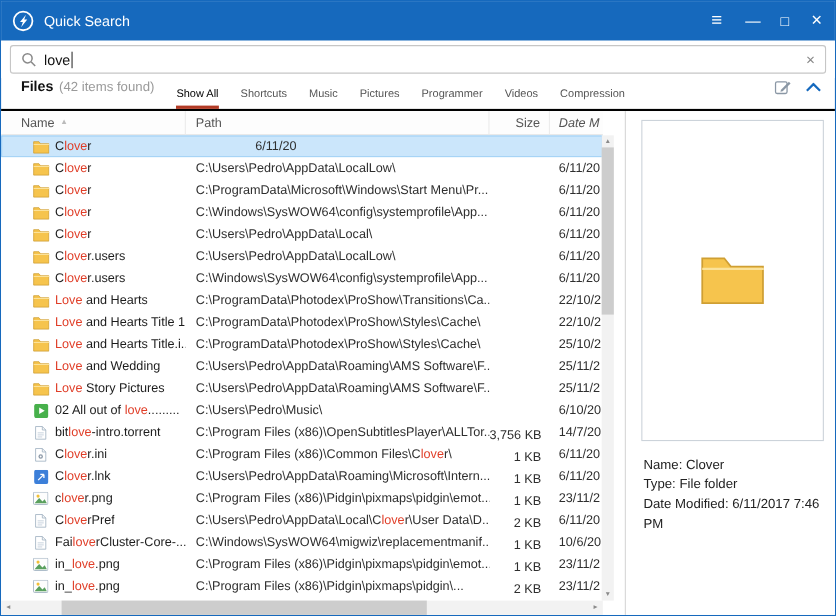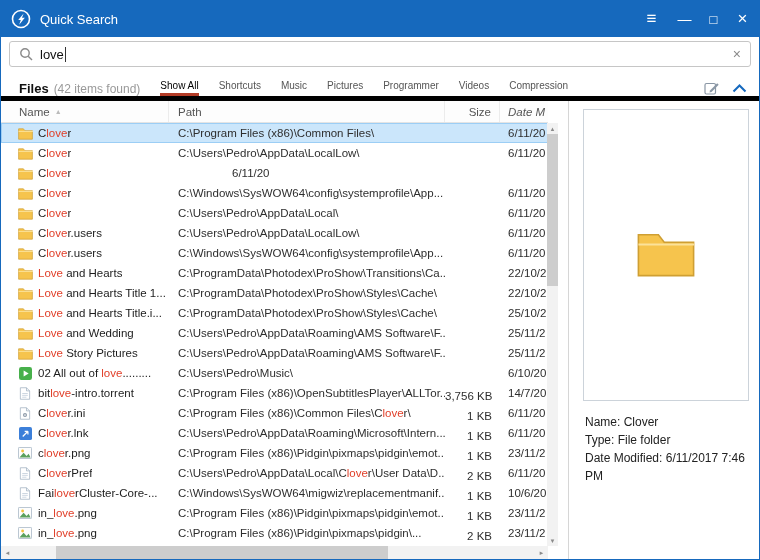--- a/index.html
+++ b/index.html
@@ -27,21 +27,21 @@
 
   
   .searchbar{flex:0 0 34px;height:34px;padding:4px 8px;background:#fff;}
   .searchbox{height:26px;border:1px solid #c6c6c6;border-radius:3px;display:flex;align-items:center;padding:0 9px;background:#fff;}
   .sicon{display:flex;}
   .query{margin-left:7px;font-size:13px;color:#111;}
   .caret{width:1px;height:15px;background:#333;margin-left:1px;}
   .clear{margin-left:auto;color:#8a8a8a;font-size:14px;line-height:1;}
 
   
-  .tabbar{flex:0 0 30px;height:30px;display:flex;align-items:flex-end;padding:0 10px 0 18px;border-bottom:5px solid #000000;}
+  .tabbar{flex:0 0 30px;height:30px;display:flex;align-items:flex-start;padding:0 10px 0 18px;border-bottom:2px solid #000000;}
   .files-label{font-size:13px;color:#111;font-weight:bold;white-space:nowrap;}
   .count{color:#9a9a9a;font-weight:normal;font-size:12px;margin-left:5px;}
   .tab-list{display:flex;margin-left:20px;height:100%;overflow:hidden;}
   .tab{margin-right:20px;line-height:29px;font-size:10px;color:#555;position:relative;white-space:nowrap;}
   .tab.active{color:#000;}
   .tab.active::after{content:"";position:absolute;left:0;right:0;bottom:0;height:3px;background:var(--tab-underline);}
   .tab-actions{margin-left:auto;display:flex;align-items:center;gap:12px;padding-right:2px;}
   .tab-actions span{display:flex;}
 
   
@@ -53,21 +53,21 @@
   .ch.h-name{width:168px;padding-left:18px;}
   .ch.h-path{width:276px;padding-left:9px;}
   .ch.h-size{width:55px;justify-content:flex-end;padding-right:8px;}
   .ch.h-date{width:48px;padding-left:8px;border-right:none;font-style:italic;}
   .sort{font-size:7px;color:#bbb;margin-left:5px;}
 
   .rows{position:absolute;top:22px;left:0;width:547px;bottom:13px;overflow:hidden;}
   .row{height:20px;display:flex;align-items:center;font-size:11.5px;color:#1c1c1c;}
   .row.selected{background:var(--selection);box-shadow:inset 0 0 0 1px var(--selection-border);}
   .cell{overflow:hidden;white-space:nowrap;}
-  .c-name{width:168px;display:flex;align-items:center;padding-left:16px;}
+  .c-name{width:168px;display:flex;align-items:center;padding-left:28px;}
   .ficon{display:flex;flex:0 0 auto;width:16px;margin-right:5px;justify-content:center;}
   .ntext{overflow:hidden;white-space:nowrap;}
   .hl{color:var(--highlight);}
   .c-path{width:276px;padding-left:9px;color:#2e2e2e;}
   .c-size{width:55px;text-align:right;padding-right:8px;color:#2e2e2e;margin-top:46px;}
   .c-date{width:48px;padding-left:8px;color:#2e2e2e;}
 
   
   .vscroll{position:absolute;top:22px;right:10px;width:11px;bottom:13px;background:#f2f2f2;}
   .varrow{position:absolute;left:0;width:11px;height:11px;display:flex;align-items:center;justify-content:center;font-size:6px;color:#8a8a8a;}
@@ -169,21 +169,20 @@
           <div class="row selected">
             <div class="cell c-name">
               <span class="ficon">
                 <svg width="15" height="13" viewBox="0 0 15 13">
                   <path d="M.6 1.8h4.8l1.5 1.9h7.5v8.5H.6z" fill="#f6c44d" stroke="#cf9f33" stroke-width=".7"></path>
                   <path d="M.6 4.4h14.4" stroke="#fbe29a" stroke-width="1"></path>
                 </svg>
               </span>
               <span class="ntext"><span>C</span><span class="hl">love</span><span>r</span></span>
             </div>
-            <div class="cell c-path"><span>C:\Program Files (x86)\Common Files\</span></div>
             <div class="cell c-size"></div>
             <div class="cell c-date">6/11/20</div>
           </div>
           <div class="row">
             <div class="cell c-name">
               <span class="ficon">
                 <svg width="15" height="13" viewBox="0 0 15 13">
                   <path d="M.6 1.8h4.8l1.5 1.9h7.5v8.5H.6z" fill="#f6c44d" stroke="#cf9f33" stroke-width=".7"></path>
                   <path d="M.6 4.4h14.4" stroke="#fbe29a" stroke-width="1"></path>
                 </svg>
@@ -197,20 +196,21 @@
           <div class="row">
             <div class="cell c-name">
               <span class="ficon">
                 <svg width="15" height="13" viewBox="0 0 15 13">
                   <path d="M.6 1.8h4.8l1.5 1.9h7.5v8.5H.6z" fill="#f6c44d" stroke="#cf9f33" stroke-width=".7"></path>
                   <path d="M.6 4.4h14.4" stroke="#fbe29a" stroke-width="1"></path>
                 </svg>
               </span>
               <span class="ntext"><span>C</span><span class="hl">love</span><span>r</span></span>
             </div>
+            <div class="cell c-path"><span>C:\ProgramData\Microsoft\Windows\Start Menu\Pr...</span></div>
             <div class="cell c-size"></div>
             <div class="cell c-date">6/11/20</div>
           </div>
           <div class="row">
             <div class="cell c-name">
               <span class="ficon">
                 <svg width="15" height="13" viewBox="0 0 15 13">
                   <path d="M.6 1.8h4.8l1.5 1.9h7.5v8.5H.6z" fill="#f6c44d" stroke="#cf9f33" stroke-width=".7"></path>
                   <path d="M.6 4.4h14.4" stroke="#fbe29a" stroke-width="1"></path>
                 </svg>

